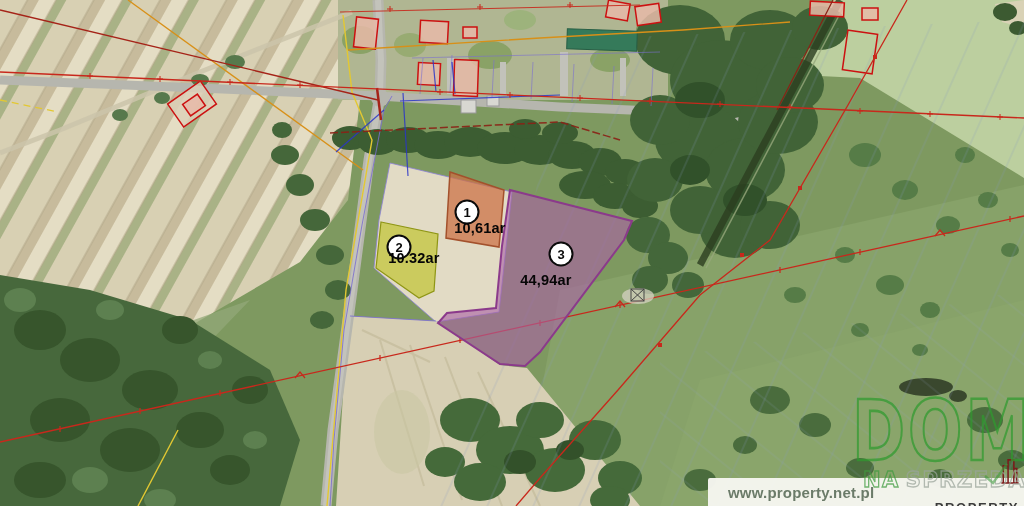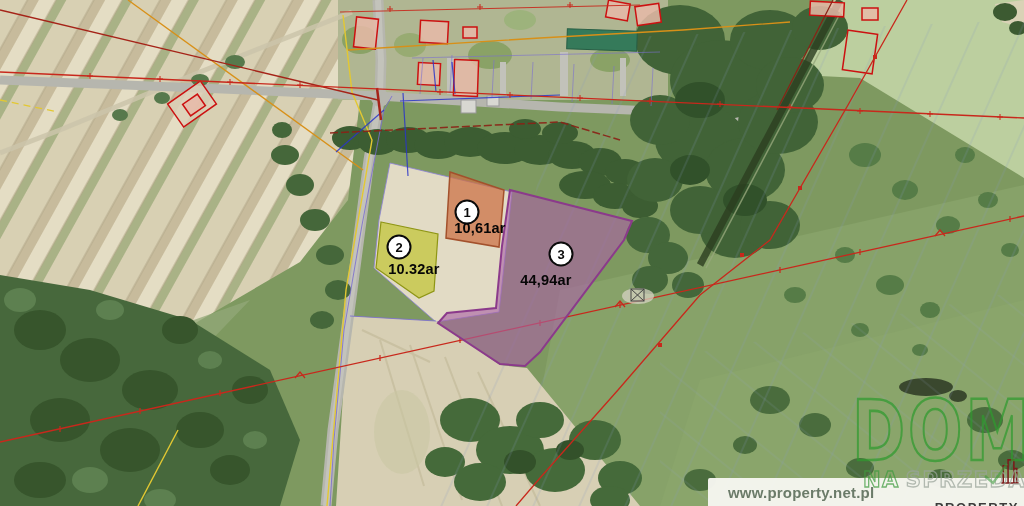--- a/index.html
+++ b/index.html
@@ -273,21 +273,21 @@
 
   <polygon points="450,172 504,190 499,247 446,238" fill-opacity=".72" stroke="#a3512c" stroke-width="1.5" fill="#cc6f42"></polygon>
   <polygon points="381,222 438,234 434,291 419,298 376,268" fill-opacity=".68" stroke="#8f9615" stroke-width="1.2" fill="#bfc32e"></polygon>
   <polygon points="510,190 632,221 624,240 540,352 525,366 500,364 438,323 447,313 496,308 502,246" fill-opacity=".62" stroke="#8b3a8b" stroke-width="2" fill="#a963a5"></polygon>
 </svg>
 
 <span class="badge" style="left:467px;top:212px">1</span>
 <div class="plabel" style="left:480px;top:228px">10,61ar</div>
 
 <span class="badge" style="left:399px;top:247px">2</span>
-<div class="plabel" style="left:414px;top:269px">10.32ar</div>
+<div class="plabel" style="left:414px;top:258px">10.32ar</div>
 
 <span class="badge" style="left:561px;top:254px">3</span>
 <div class="plabel" style="left:546px;top:280px">44,94ar</div>
 
 <div class="footer">
   <span class="url">www.property.net.pl</span>
   <div class="brand">
     <svg width="18" height="27" viewBox="0 0 18 28">
       <path d="M2,27 V9 h5 V27 M7,27 V3 h6 V27 M13,12 h3 V27 M0,27 h18" fill="none" stroke="#7c1b1b" stroke-width="1.6"></path>
     </svg>

